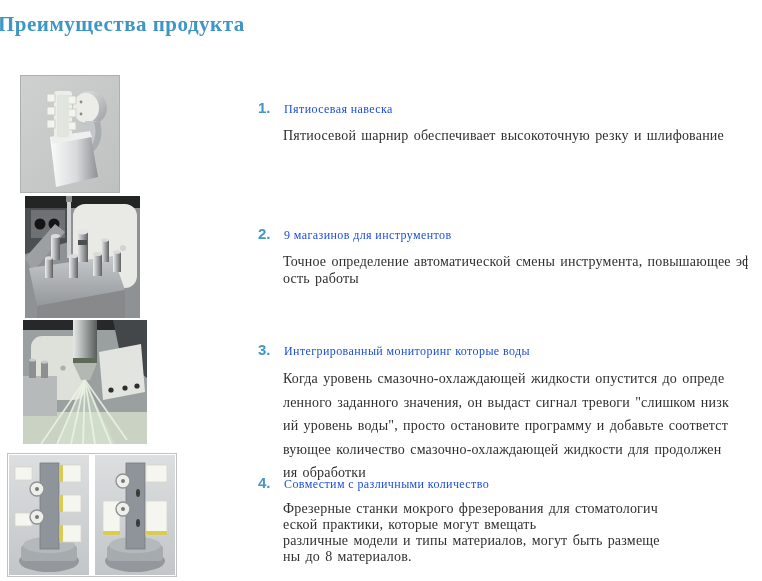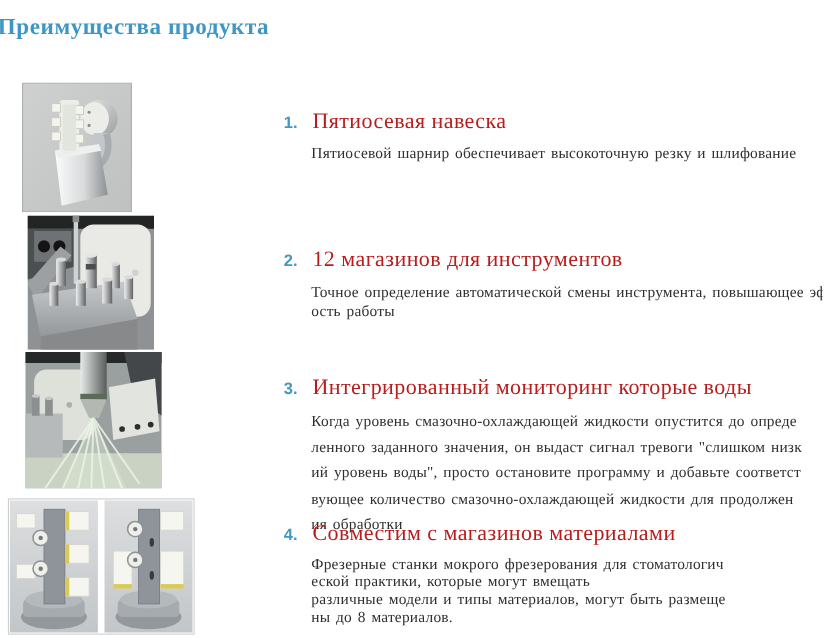--- a/index.html
+++ b/index.html
@@ -29,21 +29,21 @@
   #item-3 { top:341px; }
   #item-4 { top:474px; }
   .item-head { display:flex; align-items:baseline; }
   .item-num {
     width:26px; flex:0 0 26px;
     font-family:"Liberation Sans", sans-serif;
     font-weight:bold; font-size:15px; color:#4397c4;
   }
   .item-title {
     font-family:"Liberation Serif", serif;
-    font-size:20px; color:#b91c1c; letter-spacing:0.4px;
+    font-size:12px; color:#1d4ed8; letter-spacing:0.4px;
   }
   .item-desc {
     margin-left:25px; margin-top:11px;
     font-size:14px; line-height:16.5px; color:#2f2f2f;
     white-space:pre; word-spacing:1.5px; letter-spacing:0.2px;
   }
   #item-3 .item-desc { margin-top:8px; line-height:23.5px; }
   #item-4 .item-desc { margin-top:9px; line-height:16px; }
 </style>
 </head>
@@ -235,42 +235,42 @@
     <div class="item-head">
       <span class="item-num">1.</span>
       <span class="item-title">Пятиосевая навеска</span>
     </div>
     <div class="item-desc">Пятиосевой шарнир обеспечивает высокоточную резку и шлифование</div>
   </div>
 
   <div class="item" id="item-2">
     <div class="item-head">
       <span class="item-num">2.</span>
-      <span class="item-title">12 магазинов для инструментов</span>
+      <span class="item-title">9 магазинов для инструментов</span>
     </div>
     <div class="item-desc">Точное определение автоматической смены инструмента, повышающее эффективн
 ость работы</div>
   </div>
 
   <div class="item" id="item-3">
     <div class="item-head">
       <span class="item-num">3.</span>
       <span class="item-title">Интегрированный мониторинг которые воды</span>
     </div>
     <div class="item-desc">Когда уровень смазочно-охлаждающей жидкости опустится до опреде
 ленного заданного значения, он выдаст сигнал тревоги "слишком низк
 ий уровень воды", просто остановите программу и добавьте соответст
 вующее количество смазочно-охлаждающей жидкости для продолжен
 ия обработки</div>
   </div>
 
   <div class="item" id="item-4">
     <div class="item-head">
       <span class="item-num">4.</span>
-      <span class="item-title">Совместим с магазинов материалами</span>
+      <span class="item-title">Совместим с различными количество</span>
     </div>
     <div class="item-desc">Фрезерные станки мокрого фрезерования для стоматологич
 еской практики, которые могут вмещать
 различные модели и типы материалов, могут быть размеще
 ны до 8 материалов.</div>
   </div>
 
 </div>
 
 </body></html>

